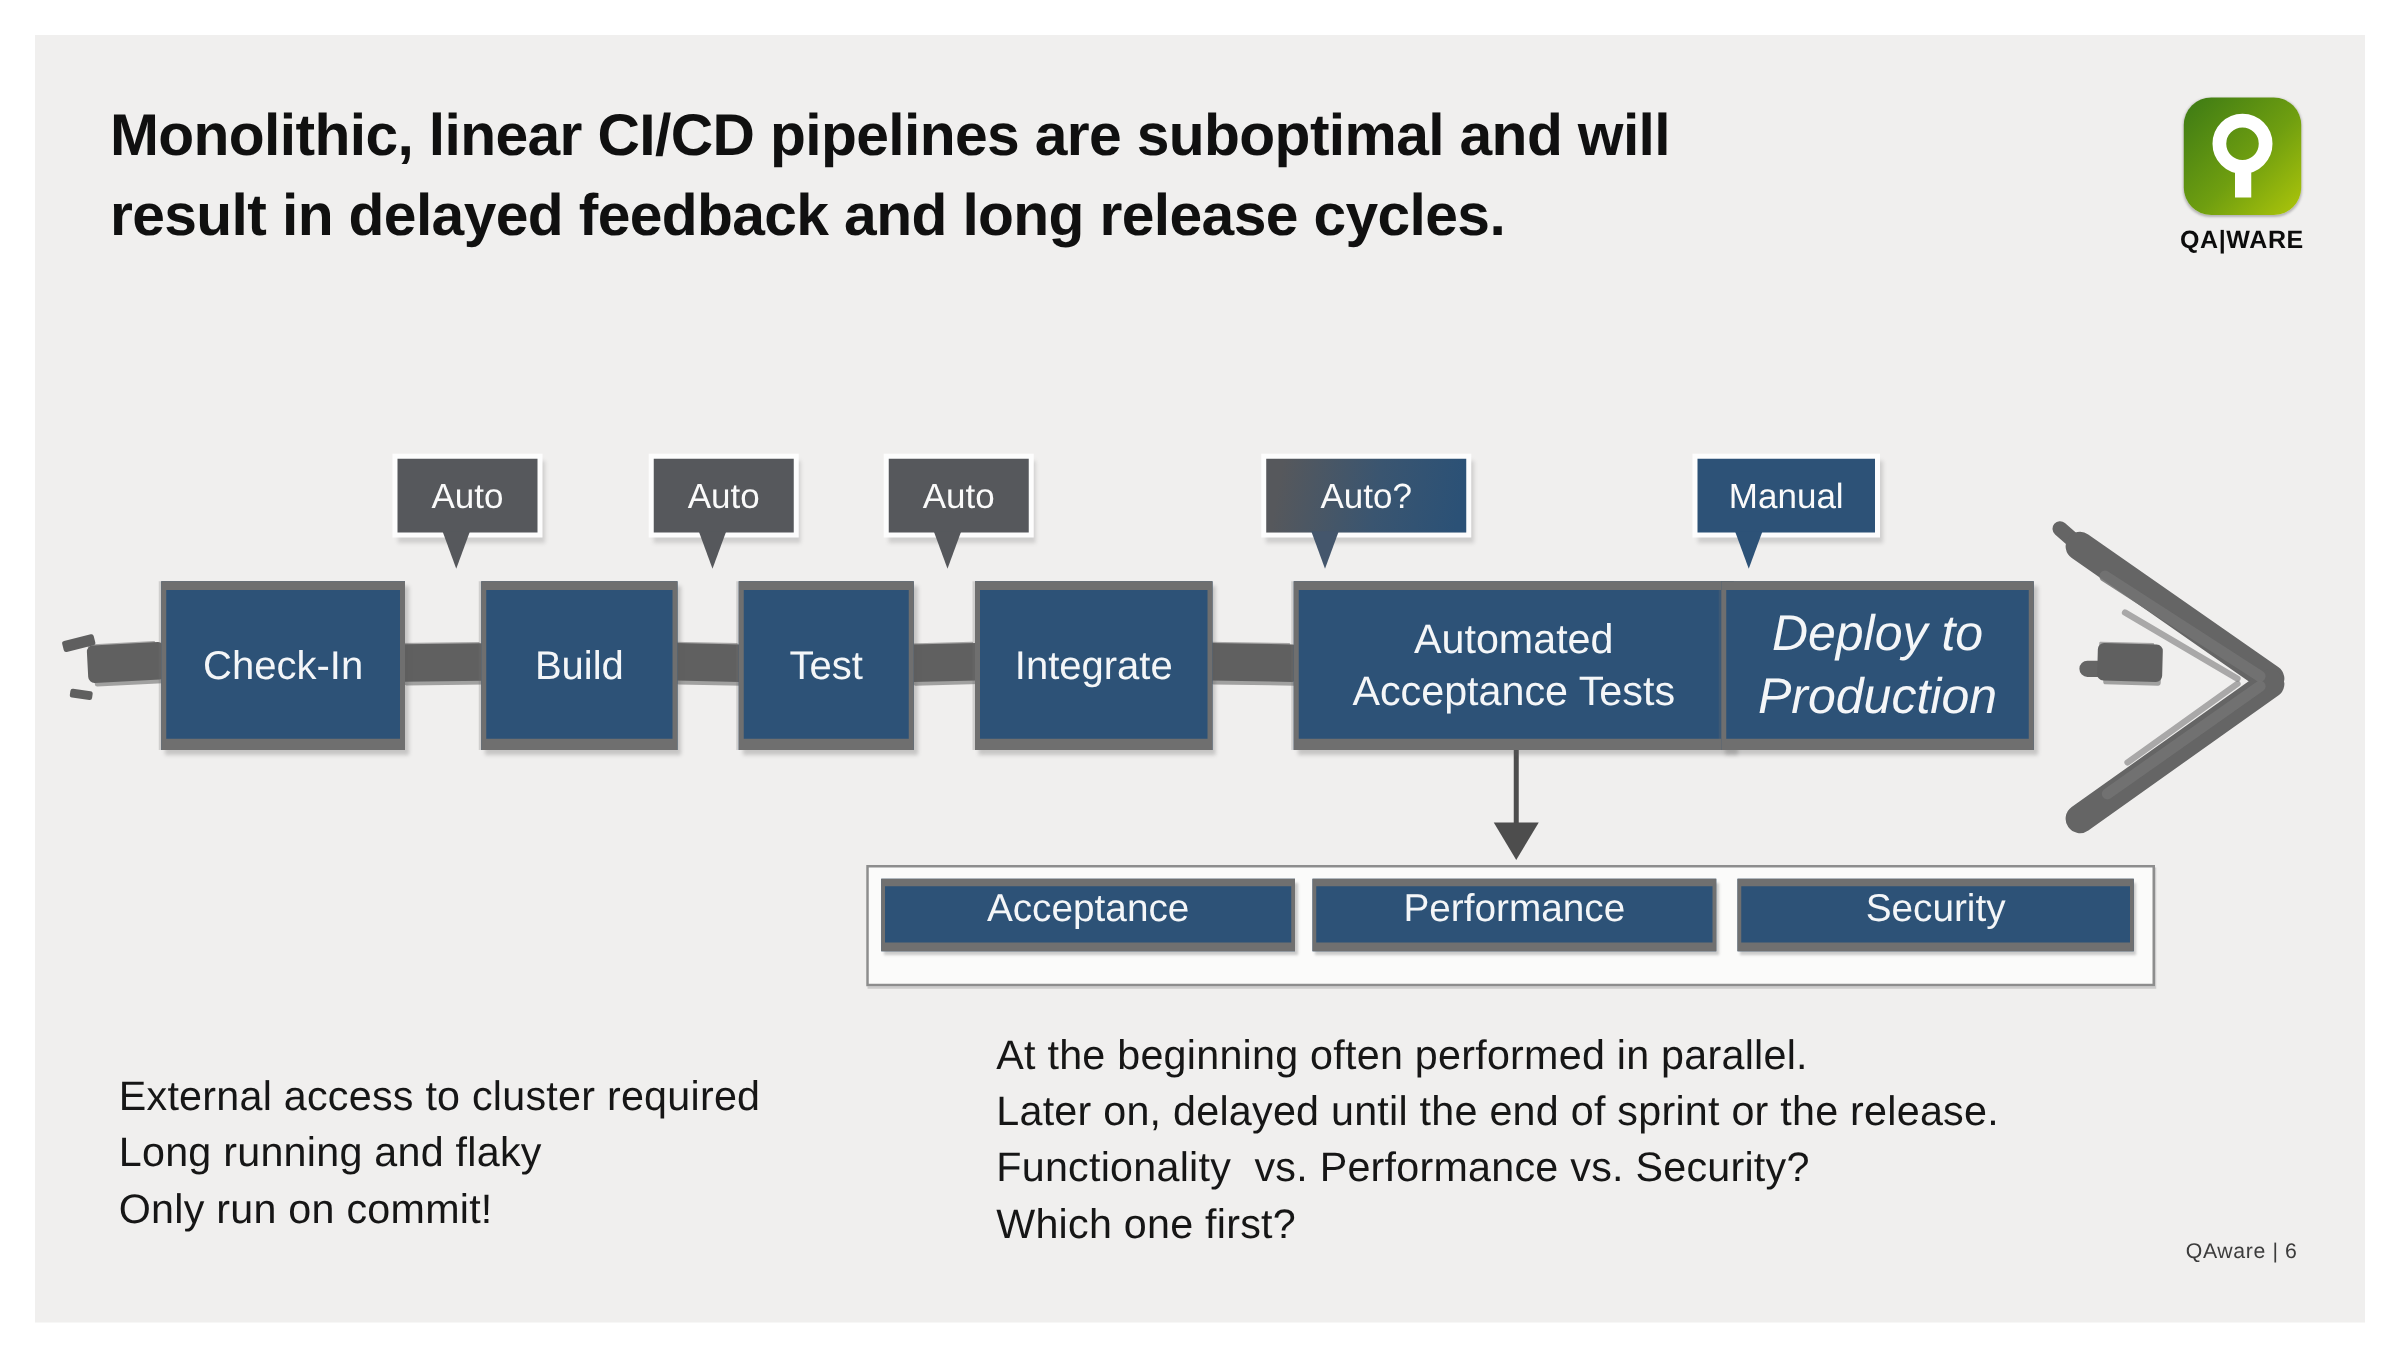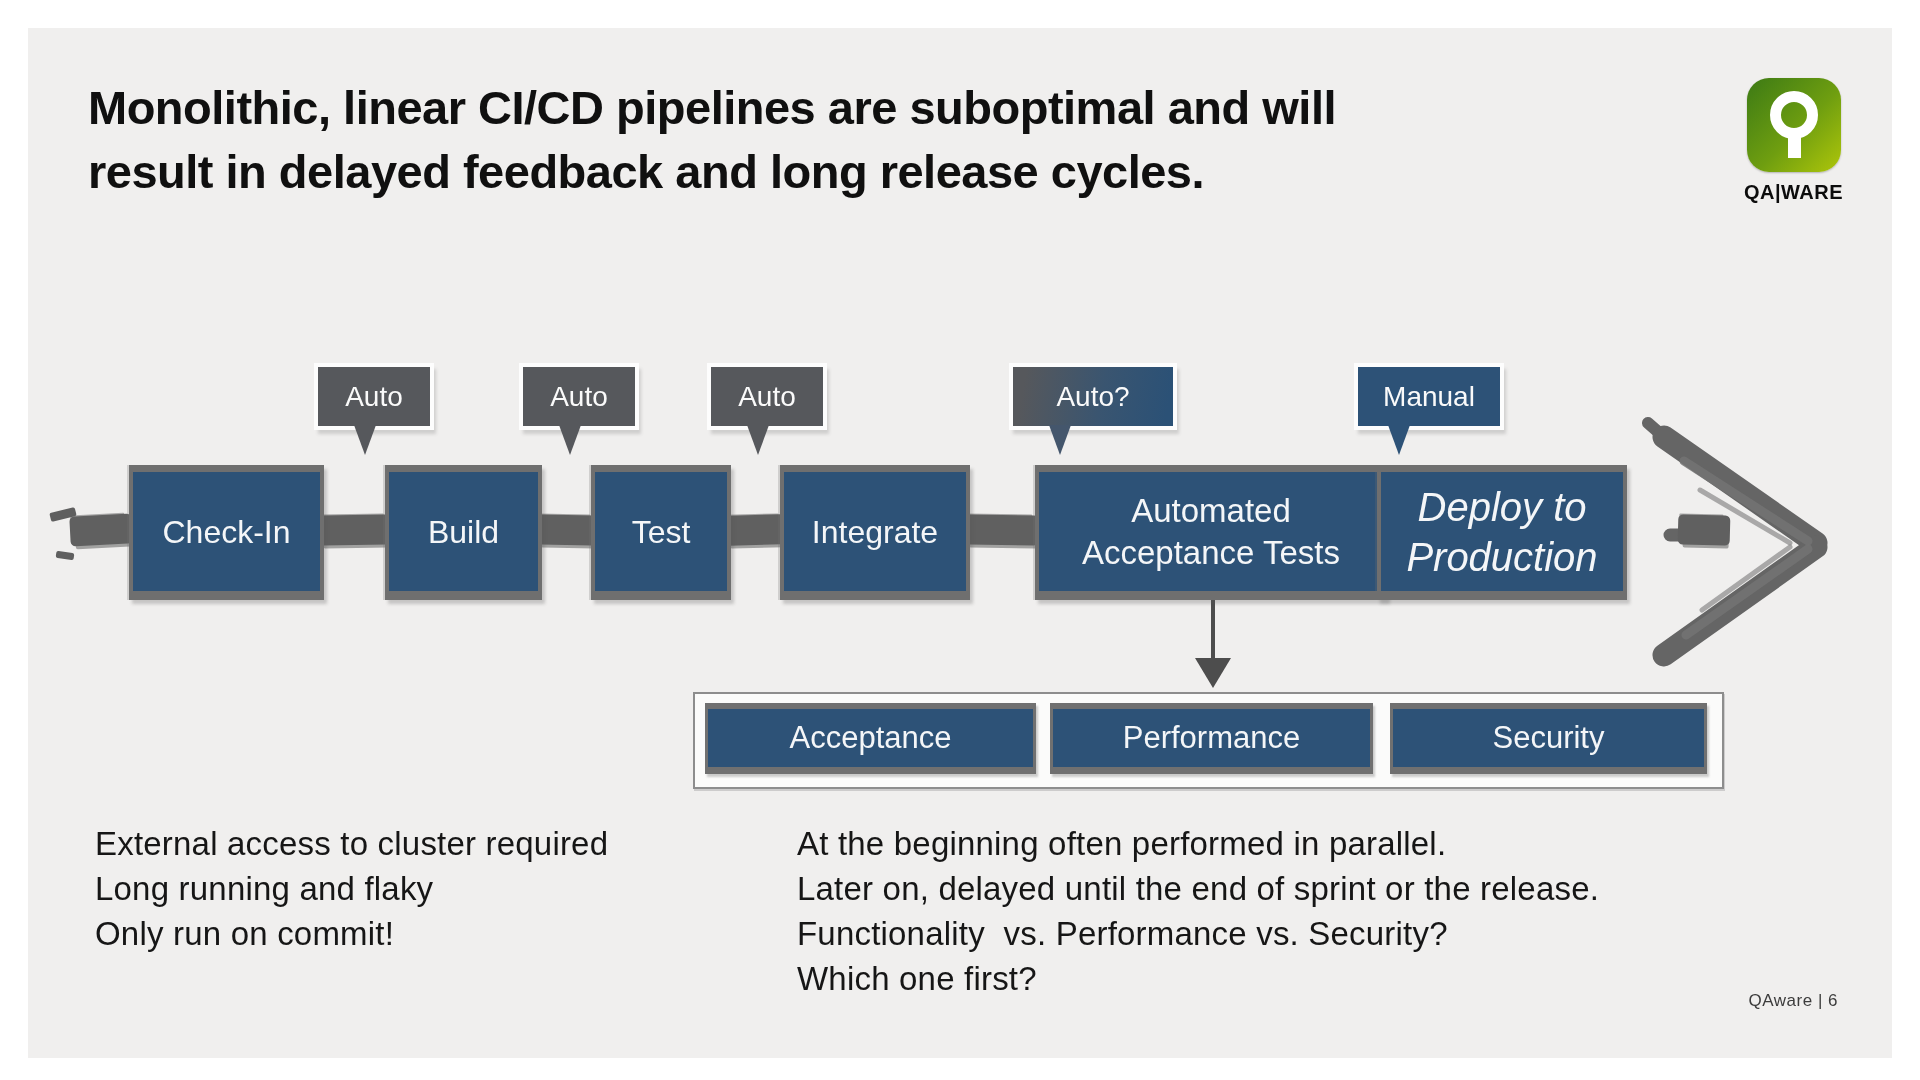--- a/index.html
+++ b/index.html
@@ -102,37 +102,37 @@
   }
 
   
   .subpanel {
     position:absolute; left:665px; top:664px; width:1031px; height:97px;
     background:#fbfbfa; border:2px solid #8d8d8d; box-sizing:border-box;
     box-shadow:1px 2px 0 rgba(140,140,140,0.35);
     z-index:3;
   }
   .subbox {
-    position:absolute; top:675px; height:71px;
+    position:absolute; top:675px; height:58px;
     background:#2d5277;
     border:3px solid #707070; border-top-width:6px; border-bottom-width:7px;
     box-sizing:border-box;
-    display:flex; align-items:center; justify-content:center;
+    display:flex; align-items:flex-start; justify-content:center;
     color:#f4f6f8; font-size:31px;
     z-index:4;
     box-shadow:2px 3px 2px rgba(90,90,90,0.3);
   }
 
   
   .notes {
     position:absolute; top:793px;
     font-size:33px; font-weight:300; color:#161616;
     line-height:45px; letter-spacing:0.2px;
   }
-  .notes-left { left:67px; }
+  .notes-left { left:67px;margin-top:33px; }
   .notes-right { left:769px; }
   .notes div { white-space:pre; }
 
   
   .footer {
     position:absolute; right:54px; top:963px;
     font-size:17px; color:#3c3c3c; letter-spacing:0.5px;
   }
 </style>
 </head>

